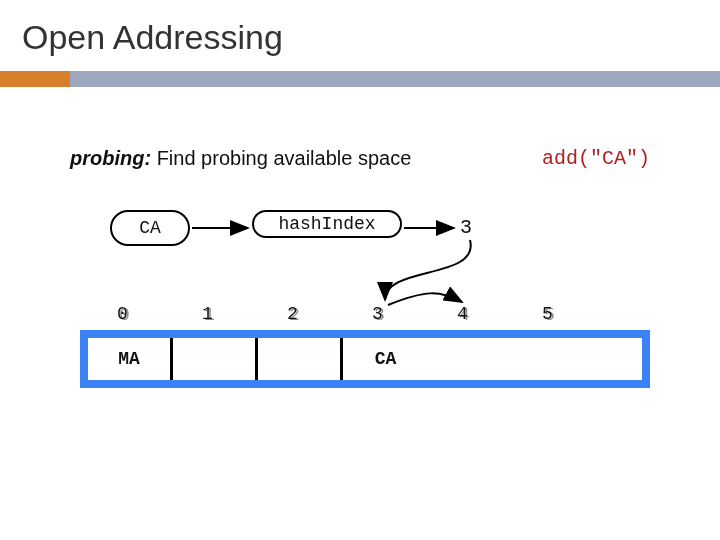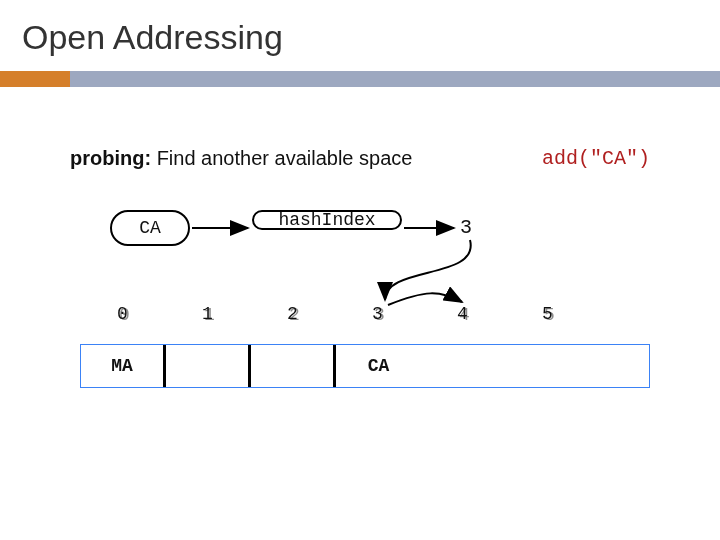--- a/index.html
+++ b/index.html
@@ -43,20 +43,21 @@
     position: relative;
     padding: 60px 70px 0 70px;
   }
 
   .probing-line {
     font-size: 20px;
     margin: 0 0 40px 0;
   }
   .probing-line .term {
     font-weight: bold;
+    font-style: italic;
   }
 
   .add-call {
     position: absolute;
     right: 70px;
     top: 60px;
     font-family: "Courier New", monospace;
     font-size: 20px;
     color: #b02020;
   }
@@ -72,21 +73,21 @@
     align-items: center;
     justify-content: center;
     border: 2px solid #000;
     border-radius: 22px;
     padding: 6px 18px;
     font-family: "Courier New", monospace;
     font-size: 18px;
     background: #fff;
   }
   .bubble-ca { left: 40px; top: 0; width: 80px; height: 36px; }
-  .bubble-hash { left: 182px; top: 0; width: 150px; height: 20px; }
+  .bubble-hash { left: 182px; top: 0; width: 150px; height: 28px; }
   .hash-result {
     position: absolute;
     left: 390px;
     top: 6px;
     font-family: "Courier New", monospace;
     font-size: 20px;
   }
 
   
   .svg-layer {
@@ -114,22 +115,22 @@
     transform: translateX(-50%);
     color: rgba(0,0,0,0.45);
   }
   .index-cell .idx-main {
     position: relative;
   }
 
   .table-row {
     display: flex;
     margin-left: 10px;
-    margin-top: 20px;
-    border: 1px solid #3b82f6;
+    margin-top: 6px;
+    border: 8px solid #3b82f6;
   }
   .table-cell {
     width: 85px;
     height: 42px;
     border-right: 3px solid #000;
     display: flex;
     align-items: center;
     justify-content: center;
     font-family: "Courier New", monospace;
     font-size: 18px;
@@ -146,21 +147,21 @@
   <h1 class="title">Open Addressing</h1>
 </div>
 <div class="rule-row">
   <div class="rule-accent"></div>
   <div class="rule-main"></div>
 </div>
 
 <div class="content">
 
   <p class="probing-line">
-    <span class="term">probing:</span><span> Find another available space</span>
+    <span class="term">probing:</span><span> Find probing available space</span>
   </p>
 
   <div class="add-call">add("CA")</div>
 
   <div class="hash-node-row">
     <div class="bubble bubble-ca">CA</div>
     <div class="bubble bubble-hash">hashIndex</div>
     <div class="hash-result">3</div>
 
     <svg class="svg-layer" width="580" height="150">

